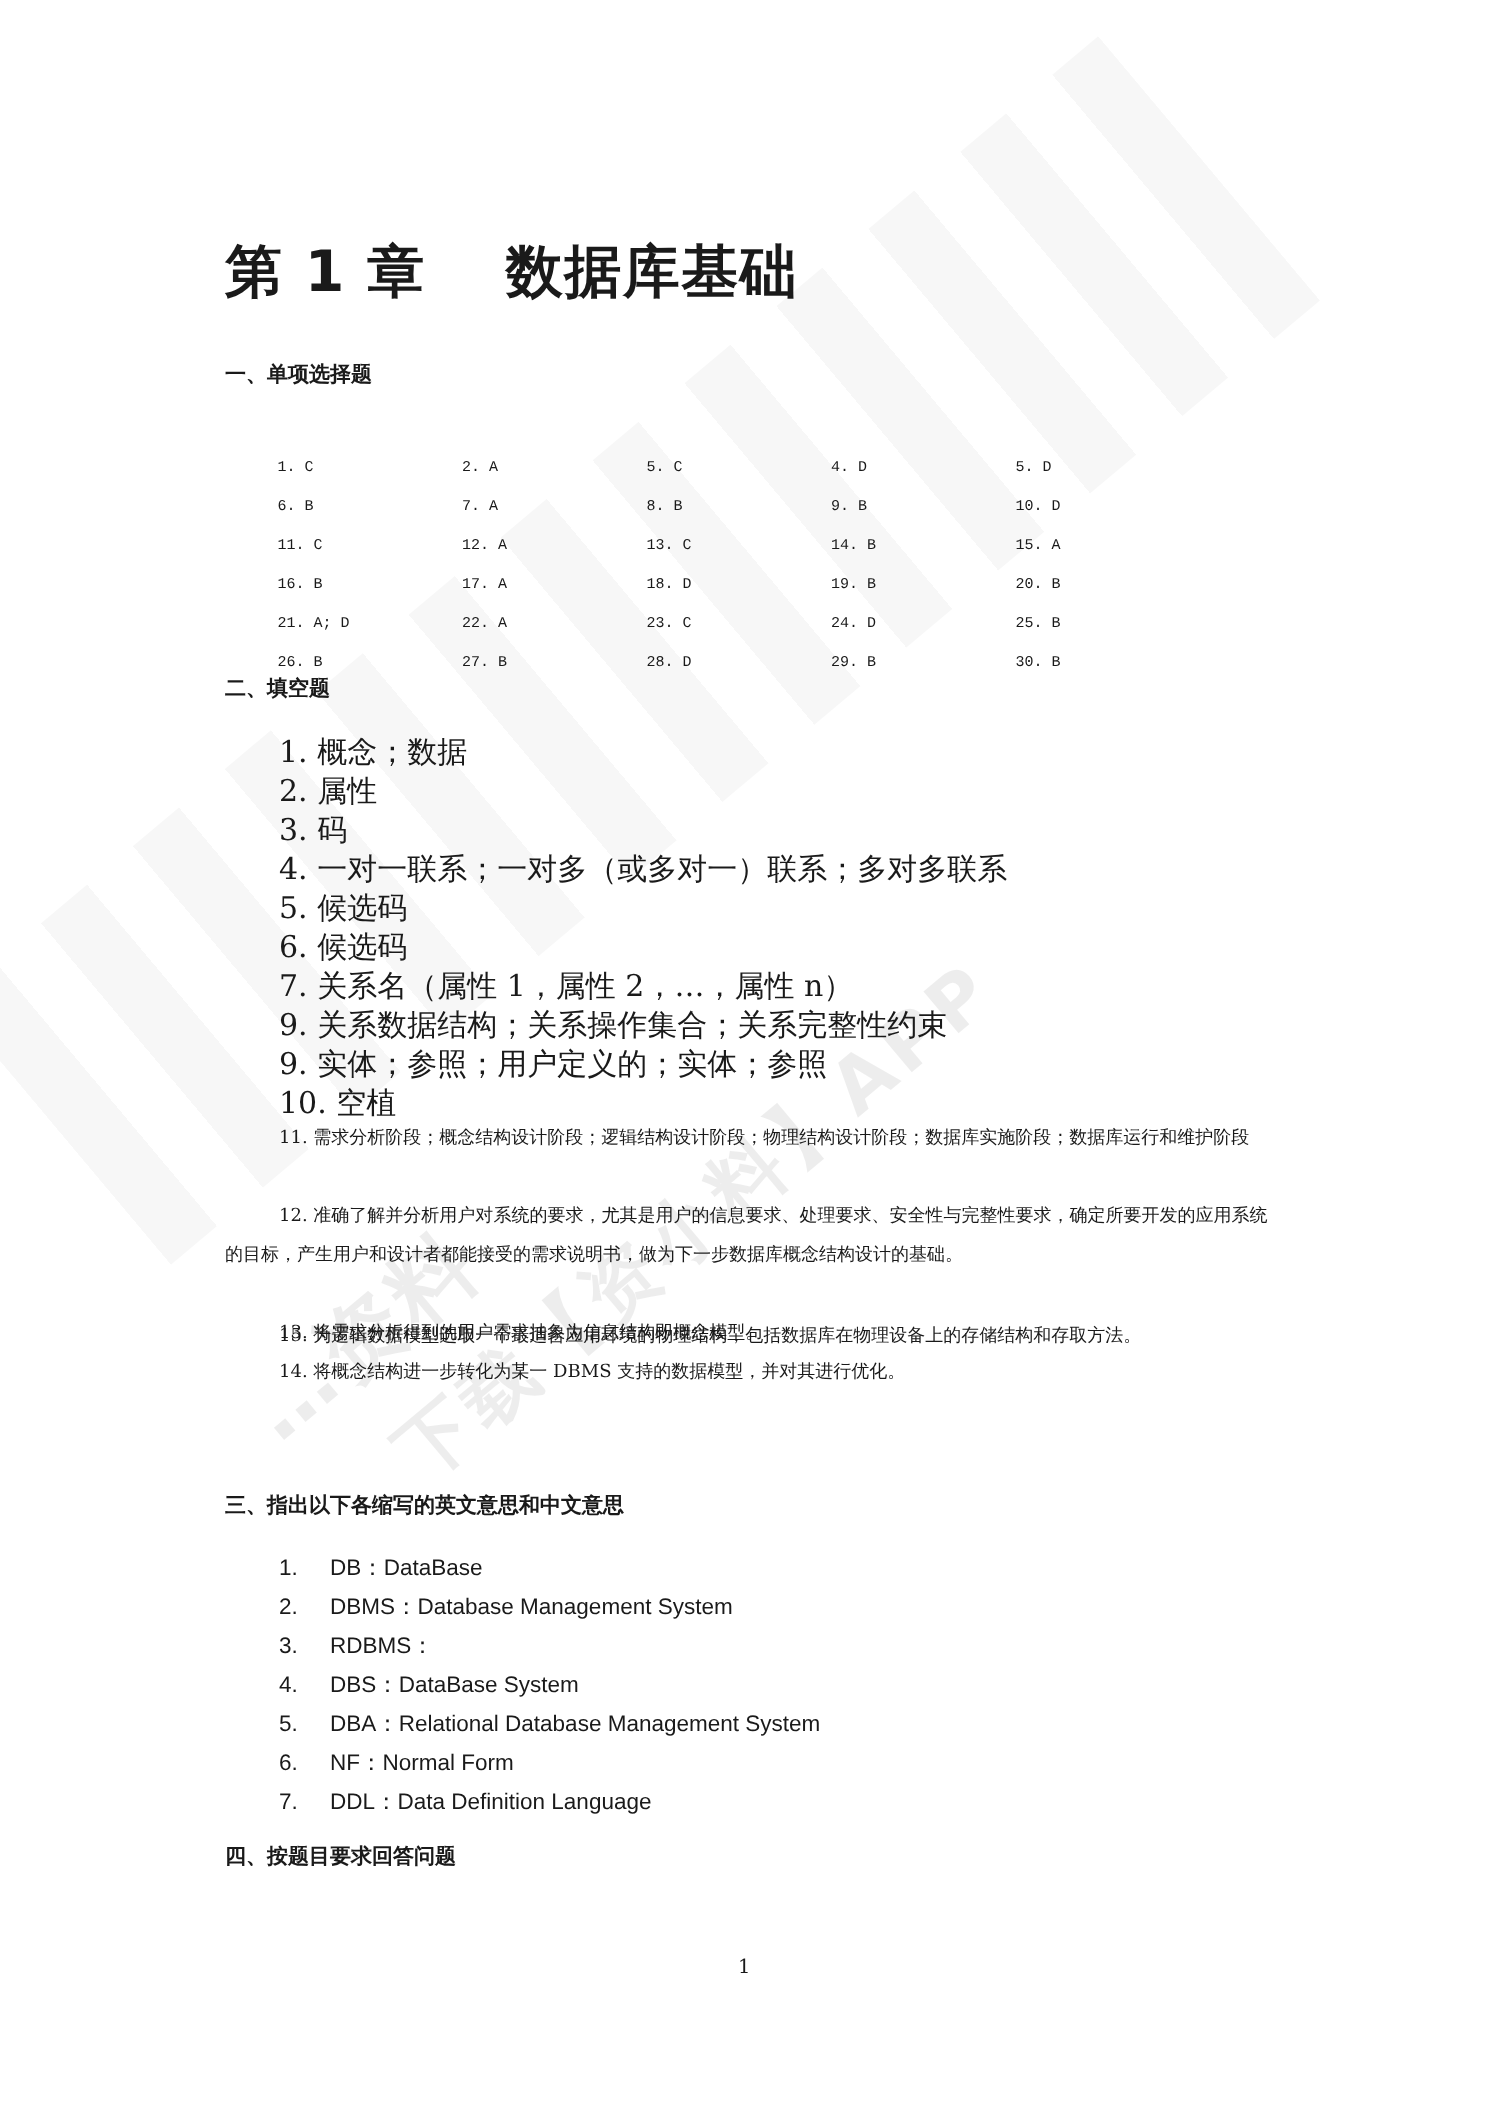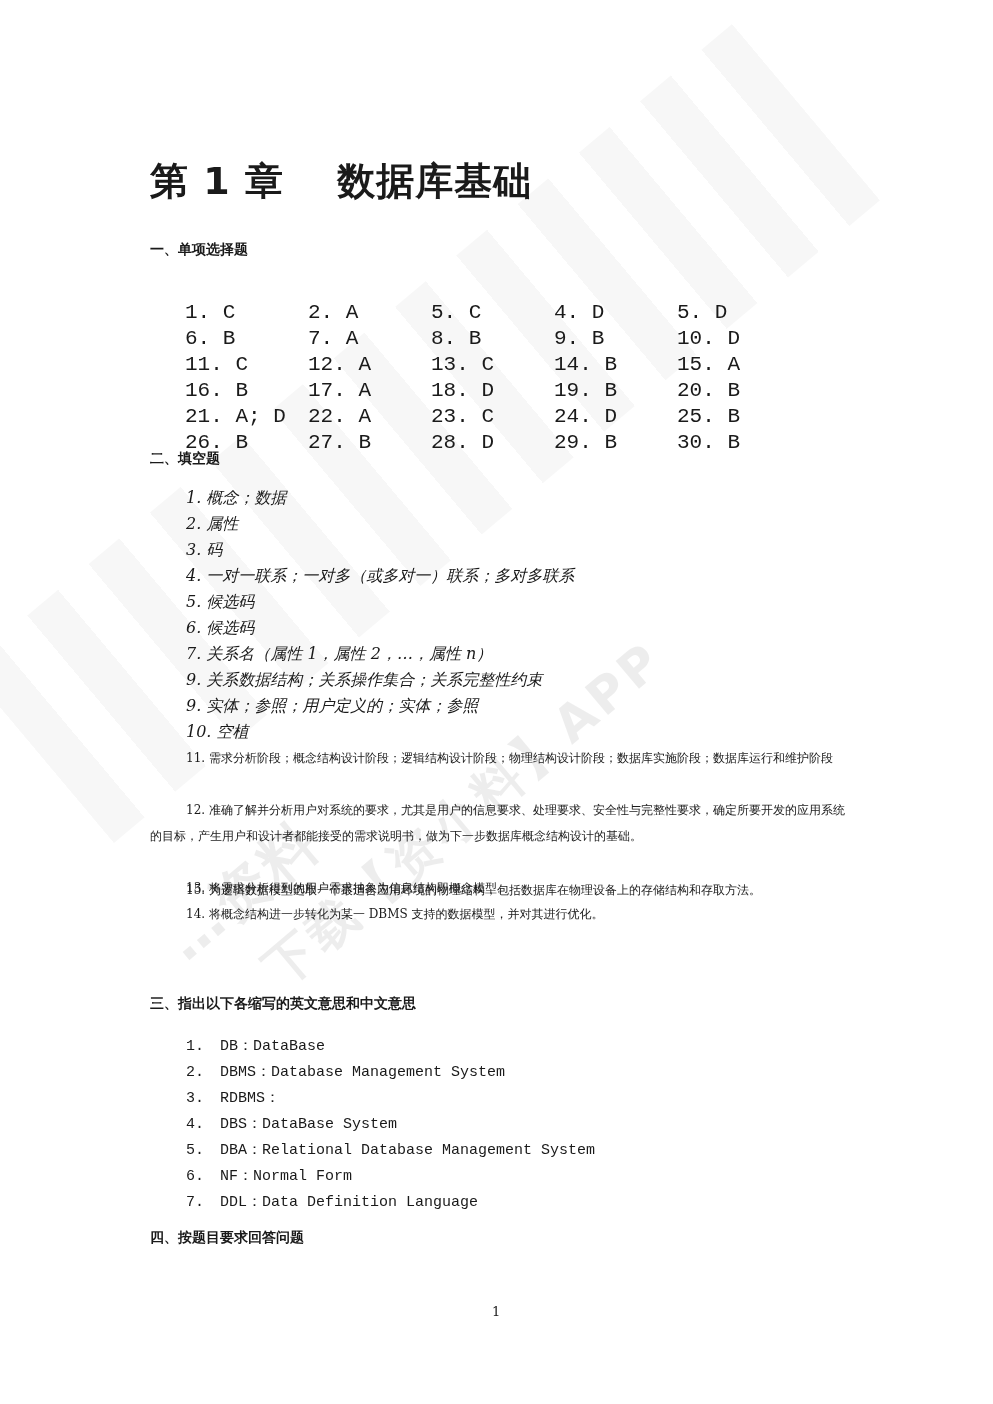--- a/index.html
+++ b/index.html
@@ -22,24 +22,24 @@
     .page { position: absolute; left: 0; top: 0; width: 899px; height: 1404px; }
     .chapter-title {
       position: absolute; left: 150px; top: 156px; font-size: 38px; font-weight: bold;
       font-family: "DejaVu Sans", sans-serif; letter-spacing: 1px; white-space: pre;
     }
     .section-heading {
       position: absolute; left: 150px; font-size: 14px; font-family: "DejaVu Sans", sans-serif; font-weight: bold;
     }
     .mc-grid { position: absolute; left: 185px; top: 281px; }
     .mc-row { display: flex; height: 26px; align-items: center; }
-    .mc-cell { width: 123px; font-size: 21px; font-family: "Liberation Mono", "DejaVu Sans Mono", monospace; white-space: pre; margin-top: 36px; }
-    .fill-item { position: absolute; left: 186px; font-size: 16px; white-space: pre; font-style: italic; }
+    .mc-cell { width: 123px; font-size: 10px; font-family: "Liberation Mono", "DejaVu Sans Mono", monospace; white-space: pre; margin-top: 36px; }
+    .fill-item { position: absolute; left: 186px; font-size: 20px; white-space: pre; }
     .para { position: absolute; left: 150px; width: 695px; font-size: 12px; line-height: 26px; text-indent: 36px; text-align: justify; }
-    .abbr-item { position: absolute; left: 186px; font-size: 15px; font-family: Liberation Mono, monospace; white-space: pre; }
+    .abbr-item { position: absolute; left: 186px; font-size: 15px; font-family: Liberation Sans, sans-serif; white-space: pre; }
     .abbr-num { display: inline-block; width: 34px; }
     .page-number { position: absolute; left: 492px; top: 1304px; font-size: 13px; }
   </style>
 </head>
 <body>
 
 <div class="watermark-band"></div>
 <div class="watermark-text">…资料</div>
 <div class="watermark-text second">下载【资小料】APP</div>
 

